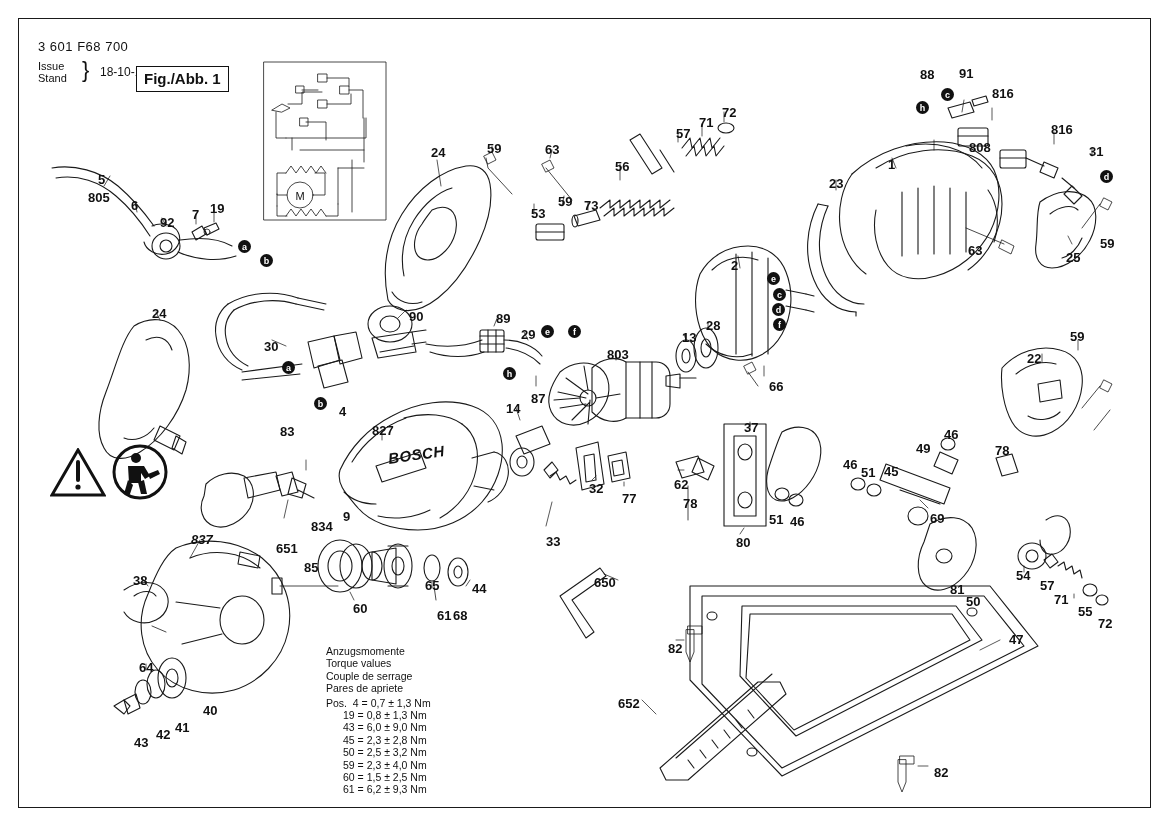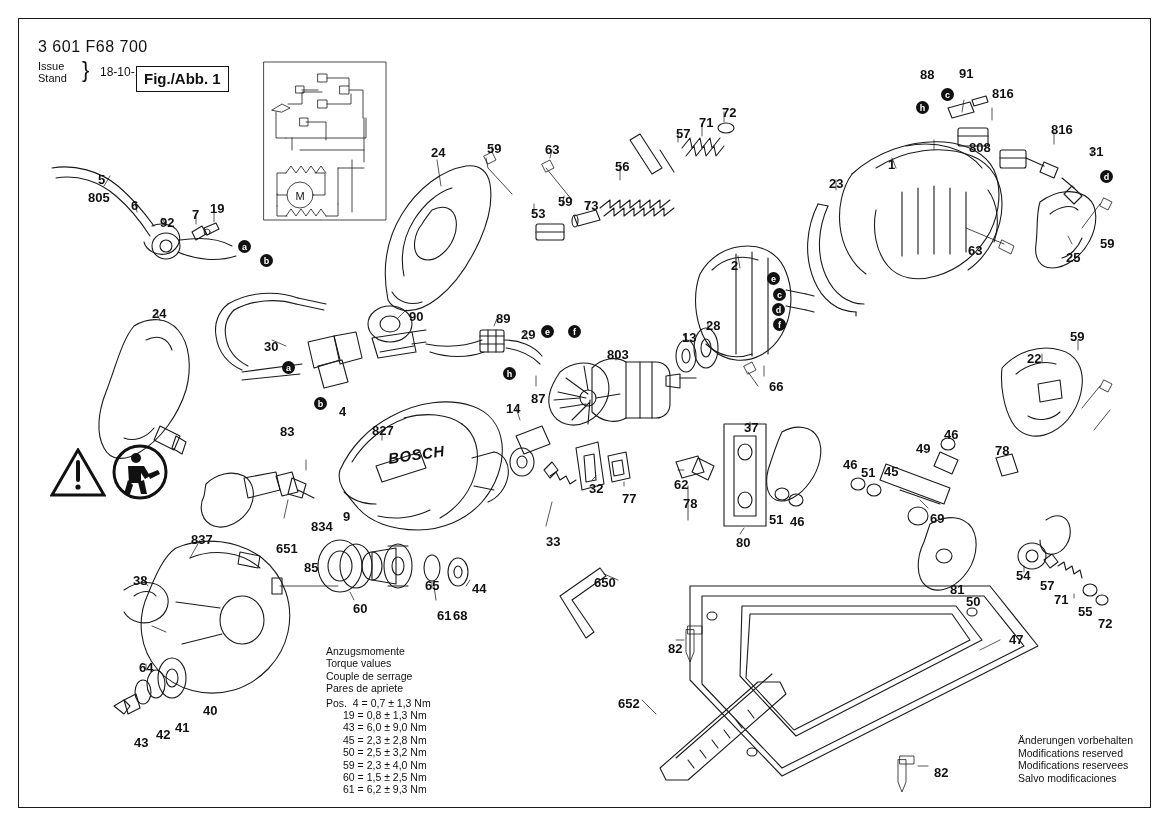--- a/index.html
+++ b/index.html
@@ -12,21 +12,21 @@
     overflow:hidden;
   }
   .sheet{position:absolute;inset:0;}
   .border{
     position:absolute;left:18px;top:18px;width:1133px;height:790px;
     border:1px solid #1a1a1a;
     box-sizing:border-box;
   }
   
   .hdr{position:absolute;left:38px;top:40px;font-size:12px;line-height:14px;}
-  .hdr .partno{font-size:16px;letter-spacing:0.5px;}
+  .hdr .partno{font-size:13px;letter-spacing:0.5px;}
   .hdr .issue{margin-top:6px;font-size:11px;line-height:12px;position:relative;}
   .hdr .issue .brace{
     position:absolute;left:44px;top:-1px;font-size:22px;line-height:22px;
   }
   .hdr .issue .date{position:absolute;left:62px;top:6px;font-size:12px;white-space:nowrap;}
   .figbox{
     position:absolute;left:136px;top:66px;
     border:1px solid #111;
     padding:3px 7px 4px 7px;
     font-size:15px;font-weight:bold;
@@ -501,26 +501,20 @@
         <div style="padding-left:17px">43 = 6,0 ± 9,0 Nm</div>
         <div style="padding-left:17px">45 = 2,3 ± 2,8 Nm</div>
         <div style="padding-left:17px">50 = 2,5 ± 3,2 Nm</div>
         <div style="padding-left:17px">59 = 2,3 ± 4,0 Nm</div>
         <div style="padding-left:17px">60 = 1,5 ± 2,5 Nm</div>
         <div style="padding-left:17px">61 = 6,2 ± 9,3 Nm</div>
       </div>
     </div>
   </div>
 
-  <div class="mods">
-    <div>Änderungen vorbehalten</div>
-    <div>Modifications reserved</div>
-    <div>Modifications reservees</div>
-    <div>Salvo modificaciones</div>
-  </div>
 
   <div id="callout-layer">
       <div class="lbl" style="left: 98px; top: 172px;">5</div>
       <div class="lbl" style="left: 88px; top: 190px;">805</div>
       <div class="lbl" style="left: 131px; top: 198px;">6</div>
       <div class="lbl" style="left: 160px; top: 215px;">92</div>
       <div class="lbl" style="left: 192px; top: 207px;">7</div>
       <div class="lbl" style="left: 210px; top: 201px;">19</div>
       <div class="lbl" style="left: 431px; top: 145px;">24</div>
       <div class="lbl" style="left: 487px; top: 141px;">59</div>
@@ -578,21 +572,21 @@
       <div class="lbl" style="left: 546px; top: 534px;">33</div>
       <div class="lbl" style="left: 343px; top: 509px;">9</div>
       <div class="lbl" style="left: 311px; top: 519px;">834</div>
       <div class="lbl" style="left: 276px; top: 541px;">651</div>
       <div class="lbl" style="left: 304px; top: 560px;">85</div>
       <div class="lbl" style="left: 425px; top: 578px;">65</div>
       <div class="lbl" style="left: 437px; top: 608px;">61</div>
       <div class="lbl" style="left: 453px; top: 608px;">68</div>
       <div class="lbl" style="left: 472px; top: 581px;">44</div>
       <div class="lbl" style="left: 353px; top: 601px;">60</div>
-      <div class="lbl" style="left: 191px; top: 532px;">837</div>
+      <div class="lbl" style="left: 191px; top: 532px; font-style: italic;">837</div>
       <div class="lbl" style="left: 133px; top: 573px;">38</div>
       <div class="lbl" style="left: 139px; top: 660px;">64</div>
       <div class="lbl" style="left: 134px; top: 735px;">43</div>
       <div class="lbl" style="left: 156px; top: 727px; text-align: center;">42</div>
       <div class="lbl" style="left: 175px; top: 720px;">41</div>
       <div class="lbl" style="left: 203px; top: 703px;">40</div>
       <div class="lbl" style="left: 594px; top: 575px;">650</div>
       <div class="lbl" style="left: 618px; top: 696px;">652</div>
       <div class="lbl" style="left: 668px; top: 641px;">82</div>
       <div class="lbl" style="left: 934px; top: 765px;">82</div>

